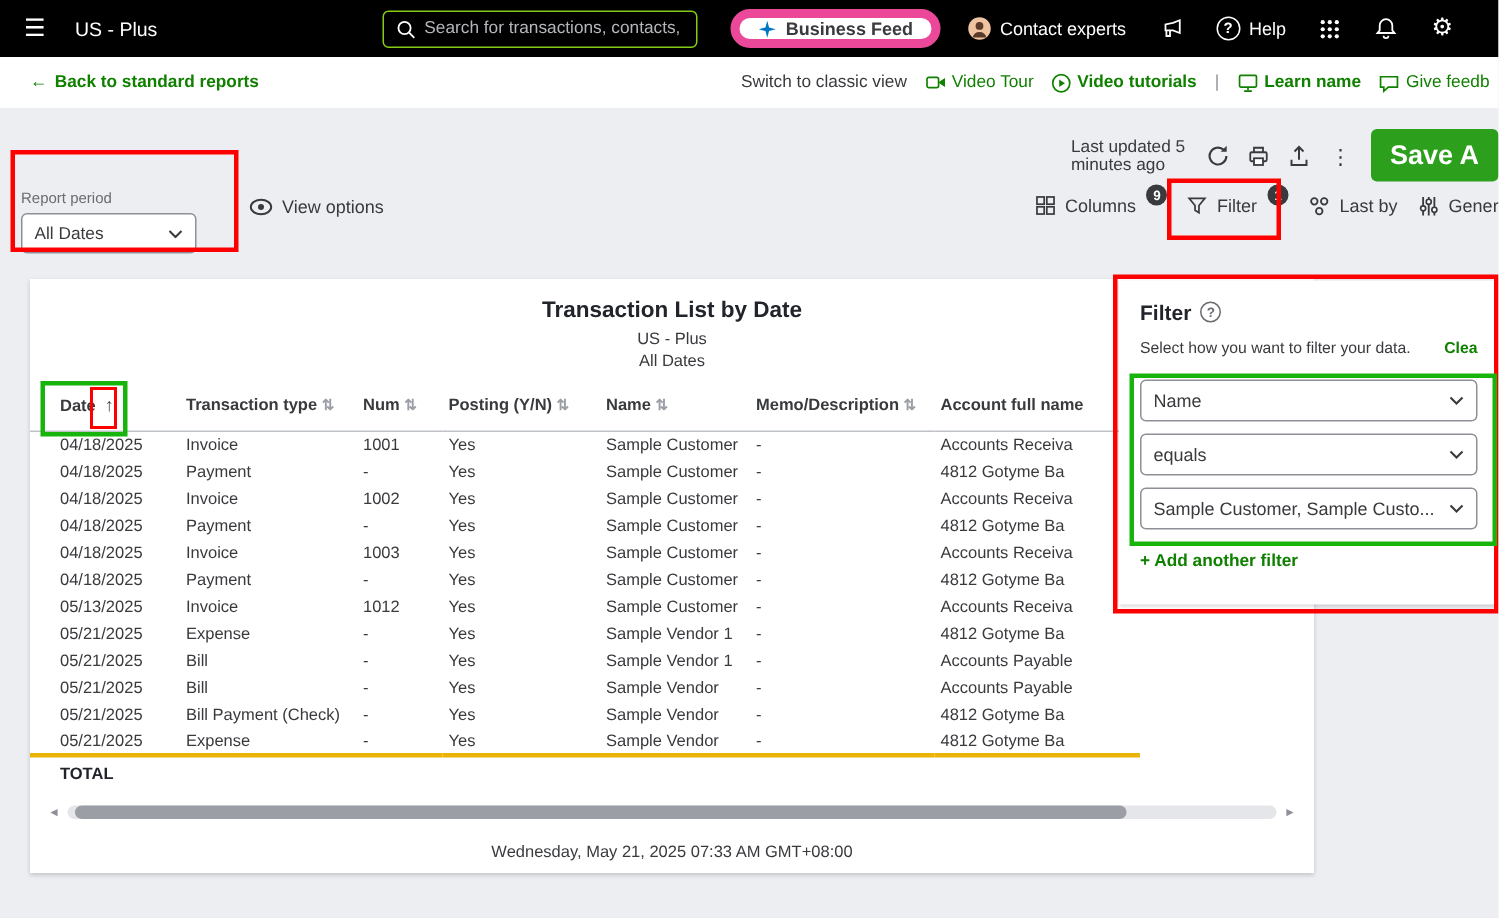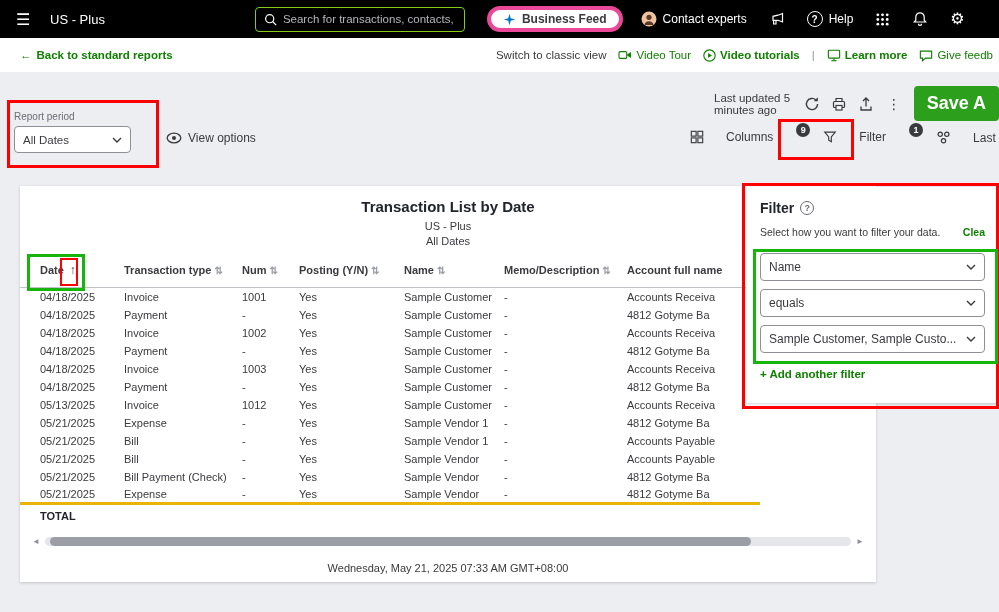--- a/index.html
+++ b/index.html
@@ -7,21 +7,21 @@
 body{position:relative;overflow:hidden;background:#eceef1;font-family:"Liberation Sans",sans-serif;color:#393a3d}
 svg{display:block}
 
 
 .topbar{position:absolute;left:0;top:0;width:999px;height:38px;background:#000;display:flex;align-items:center;padding:0 16px;color:#fff}
 .hamburger{font-size:16px;cursor:pointer;width:22px;color:#fff}
 .company{font-size:13px;margin-left:12px;white-space:nowrap}
 .searchbox{margin-left:150px;width:210px;height:25px;border:1px solid #84cc16;border-radius:4px;display:flex;align-items:center;padding:0 8px;gap:6px}
 .searchbox input{flex:1;background:transparent;border:none;outline:none;color:#fff;font-size:11.5px;font-family:inherit;min-width:0}
 .searchbox input::placeholder{color:#b4b6bb}
-.feed-pill{margin-left:22px;height:26px;border-radius:13px;background:#fff;border:4px solid #ec4899;display:flex;align-items:center;gap:6px;padding:0 12px;font-size:12px;font-weight:bold;color:#393a3d;cursor:pointer;font-family:inherit;white-space:nowrap}
+.feed-pill{margin-left:22px;height:26px;border-radius:13px;background:#fff;border:6px solid #ec4899;display:flex;align-items:center;gap:6px;padding:0 12px;font-size:12px;font-weight:bold;color:#393a3d;cursor:pointer;font-family:inherit;white-space:nowrap}
 .tb-item{display:flex;align-items:center;gap:6px;font-size:12px;cursor:pointer;white-space:nowrap}
 .ml18{margin-left:18px}.ml22{margin-left:22px}
 .qcircle{width:16px;height:16px;border:1.3px solid #fff;border-radius:50%;display:inline-flex;align-items:center;justify-content:center;font-size:10px;font-weight:bold}
 .gearglyph{font-size:16px;cursor:pointer;line-height:1}
 
 
 .subheader{position:absolute;left:0;top:38px;width:999px;height:34px;background:#fff;display:flex;align-items:center;padding:0 6px 0 20px;font-size:11.5px}
 .backlink{color:#108000;font-weight:bold;display:flex;align-items:center;gap:5px;cursor:pointer}
 .sh-right{margin-left:auto;display:flex;align-items:center;gap:12px;white-space:nowrap}
 .sh-item{display:flex;align-items:center;gap:4px;cursor:pointer}
@@ -30,27 +30,27 @@
 .underl{}
 .pipe{color:#8d9096}
 
 
 .actions{position:absolute;left:714px;top:86px;display:flex;align-items:center;gap:11px;font-size:11.5px}
 .aicon{cursor:pointer;color:#393a3d}
 .kebab{font-size:14px;cursor:pointer;padding:0 2px}
 .save-btn{background:#2ca01c;color:#fff;border:none;border-radius:4px;font-size:18px;font-weight:bold;padding:7px 13px;cursor:pointer;font-family:inherit;white-space:nowrap}
 
 
-.report-period{position:absolute;left:14px;top:111px}
+.report-period{position:absolute;left:14px;top:127px}
 .rp-label{font-size:10px;color:#6b6c72}
 .sel{background:#fff;border:1px solid #8d9096;border-radius:4px;display:flex;align-items:center;justify-content:space-between;padding:0 8px;font-size:11.5px;cursor:pointer;white-space:nowrap}
 .rp-sel{width:117px;height:27px;margin-top:4px}
 .view-options{position:absolute;left:166px;top:131px;display:flex;align-items:center;gap:6px;font-size:12px;cursor:pointer}
 .toolbar-right{position:absolute;left:690px;top:130px;display:flex;align-items:flex-start;gap:13px;font-size:12px;white-space:nowrap}
-.tr-item{display:flex;align-items:center;gap:22px;cursor:pointer}
+.tr-item{display:flex;gap:6px;cursor:pointer}
 .badge{position:relative;top:-7px;background:#393a3d;color:#fff;border-radius:50%;font-size:9px;min-width:14px;height:14px;display:inline-flex;align-items:center;justify-content:center;margin-left:1px;font-weight:bold}
 
 
 .report-card{position:absolute;left:20px;top:186px;width:856px;height:396px;background:#fff;box-shadow:0 1px 3px rgba(0,0,0,.18);overflow:hidden}
 .r-title{margin-top:12px;text-align:center;font-size:15px;font-weight:bold;color:#21242a}
 .r-sub{margin-top:5px;text-align:center;font-size:11px}
 .r-sub2{margin-top:3px;text-align:center;font-size:11px}
 table{border-collapse:collapse;table-layout:fixed;width:740px;margin-top:10px}
 th{font-size:11px;text-align:left;font-weight:bold;padding:6px 4px 10px;border-bottom:1px solid #bfc2c7;white-space:nowrap;color:#393a3d}
 th:first-child,td:first-child{padding-left:20px}
@@ -176,21 +176,21 @@
         </svg>
       <span>Video tutorials</span>
     </span>
     <span class="pipe">|</span>
     <span class="sh-item grn-b underl">
       <svg width="14" height="13" viewBox="0 0 16 15">
           <rect x="1.5" y="1.5" width="13" height="9" rx="1" fill="none" stroke="#108000" stroke-width="1.3"></rect>
           <line x1="8" y1="10.5" x2="8" y2="13" stroke="#108000" stroke-width="1.3"></line>
           <line x1="5" y1="13.5" x2="11" y2="13.5" stroke="#108000" stroke-width="1.3"></line>
         </svg>
-      <span>Learn more</span>
+      <span>Learn name</span>
     </span>
     <span class="sh-item grn">
       <svg width="14" height="13" viewBox="0 0 16 15">
           <path d="M1.5 2.5 h13 v8 h-7 l-3.5 3 v-3 h-2.5 z" fill="none" stroke="#108000" stroke-width="1.3"></path>
         </svg>
       <span>Give feedb</span>
     </span>
   </span>
 </div>
 

